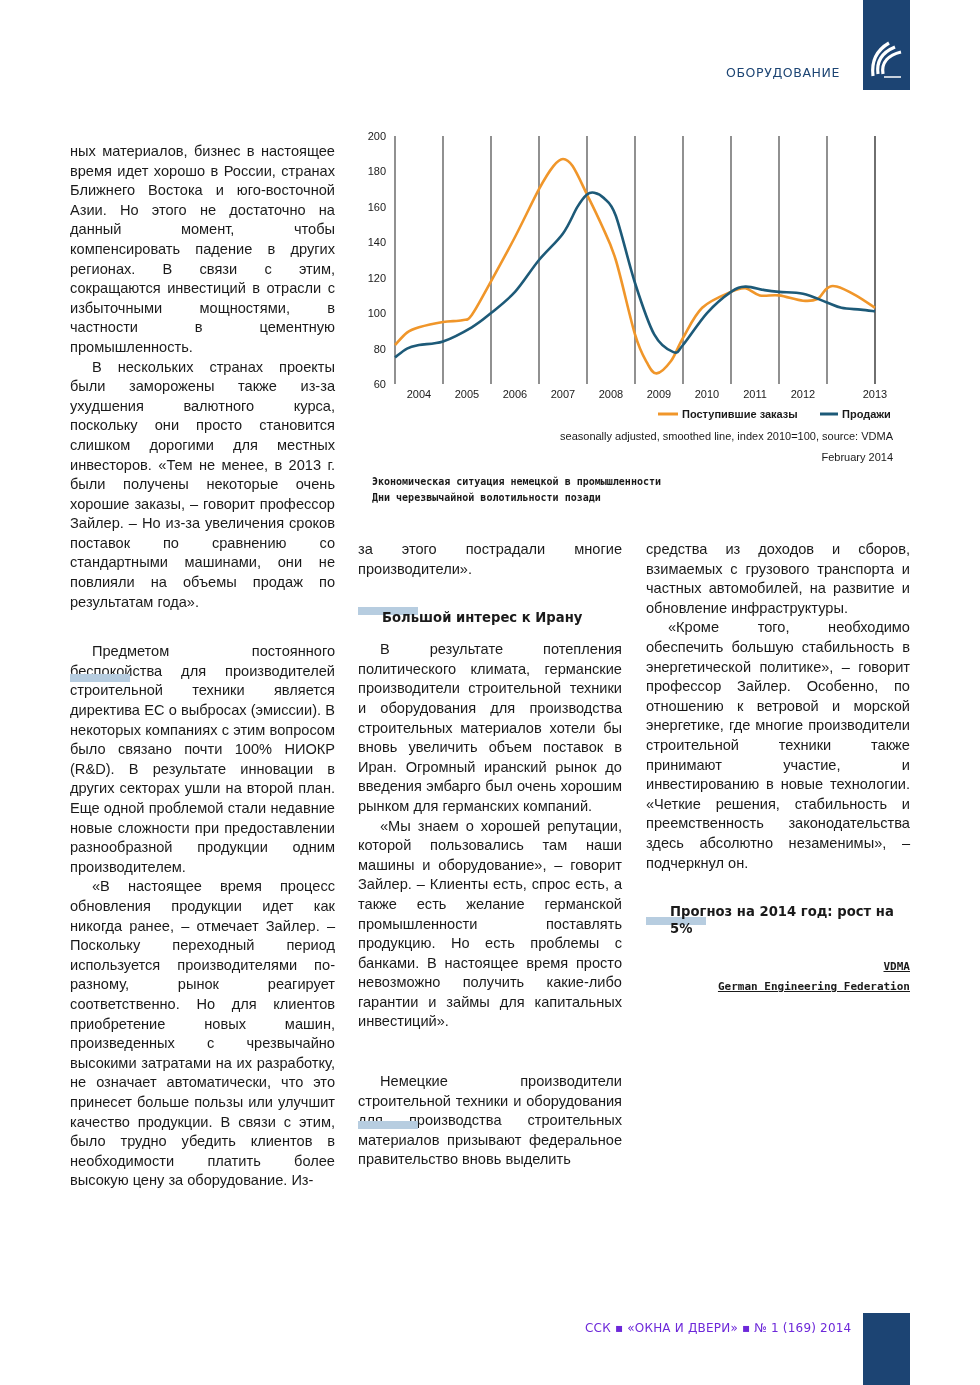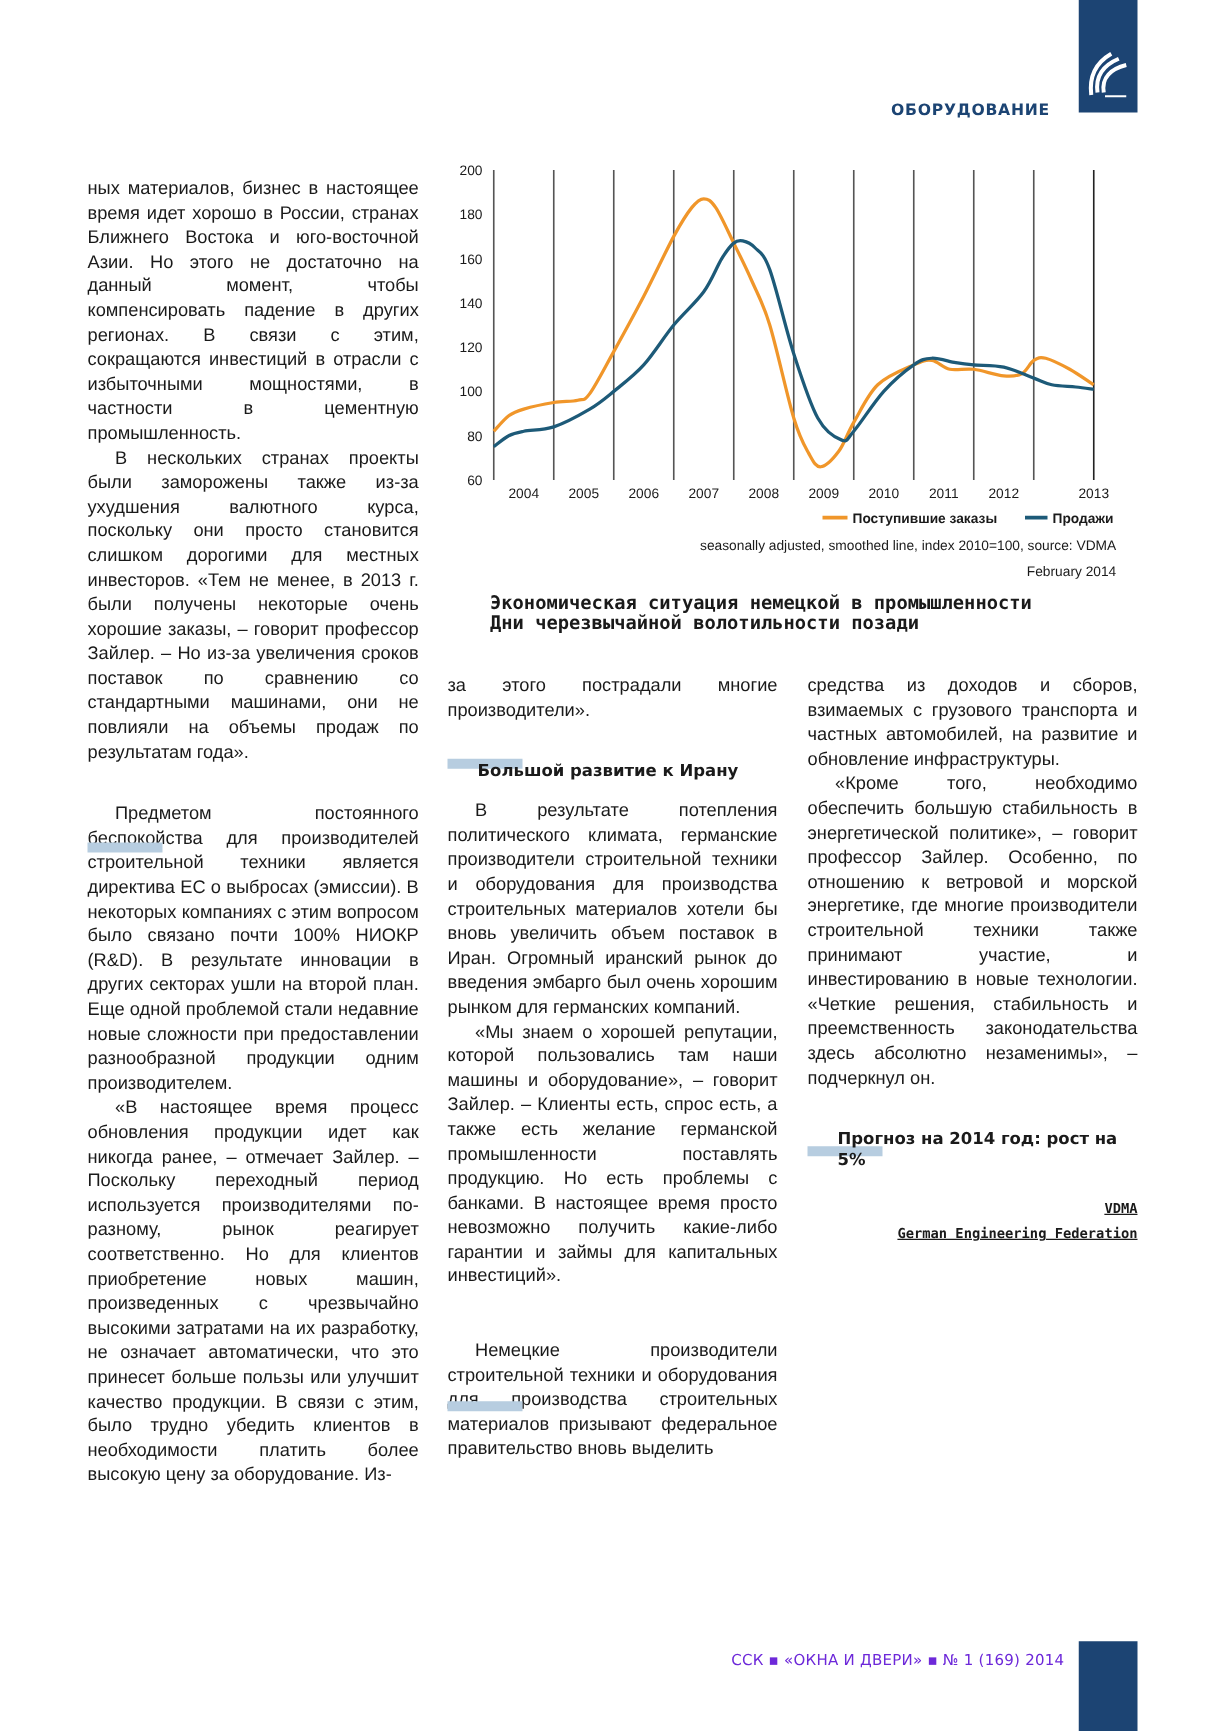--- a/index.html
+++ b/index.html
@@ -1,33 +1,33 @@
 <!DOCTYPE html>
 <html><head>
 <meta charset="utf-8">
 <style>
   html, body { margin: 0; padding: 0; background: #ffffff; }
   body { width: 980px; height: 1385px; position: relative; overflow: hidden;
          font-family: "Liberation Sans", sans-serif; color: #1a1a1a; }
   .abs { position: absolute; }
   .logo-block { left: 863px; top: 0; width: 47px; height: 90px; background: #1c4473; }
-  .section-title { left: 700px; top: 80px; width: 140px; text-align: right; font-family: "DejaVu Sans", sans-serif;
-                   font-weight: bold; font-size: 12.5px; letter-spacing: 0.6px; color: #1c4473; }
+  .section-title { left: 700px; top: 65px; width: 140px; text-align: right; font-family: "DejaVu Sans", sans-serif;
+                   font-weight: normal; font-size: 12.5px; letter-spacing: 0.6px; color: #1c4473; }
   .col { position: absolute; font-size: 14.6px; line-height: 19.6px; text-align: justify; margin-top: 12px; }
   .col p { margin: 0; text-indent: 0; }
   .col p.ind { text-indent: 22px; }
   .col1 { left: 70px; top: 130px; width: 265px; }
   .col2 { left: 358px; top: 528px; width: 264px; }
   .col3 { left: 646px; top: 528px; width: 264px; }
   .heading { position: relative; font-family: "DejaVu Sans", sans-serif; font-weight: bold; font-size: 13.2px;
              line-height: 17px; padding-left: 24px; text-align: left; margin: 34px 0 24px 0; }
   .heading .bar { position: absolute; left: 0; height: 8px; width: 60px; background: #b7cde0; z-index: 0; }
   .heading span.txt { position: relative; z-index: 1; }
   .chart-wrap { left: 360px; top: 125px; width: 545px; height: 345px; }
-  .caption { left: 392px; top: 474px; font-family: "DejaVu Sans Mono", monospace; font-weight: bold; font-size: 15px; line-height: 16px; }
+  .caption { left: 372px; top: 474px; font-family: "DejaVu Sans Mono", monospace; font-weight: bold; font-size: 10px; line-height: 16px; }
   .footer-text { left: 585px; top: 1321px; font-family: "DejaVu Sans", sans-serif; font-size: 12px; color: #6d28d9; letter-spacing: 0.2px; }
   .page-num-block { left: 863px; top: 1313px; width: 47px; height: 72px; background: #1c4473; }
   .page-num { left: 863px; top: 1262px; width: 47px; text-align: center; font-family: "DejaVu Sans", sans-serif;
               font-weight: bold; font-size: 13px; color: #ffffff; }
   .sig { text-align: right; font-family: "DejaVu Sans Mono", monospace; font-weight: bold; font-size: 11px; line-height: 20px; text-decoration: underline; }
   svg text { font-family: "Liberation Sans", sans-serif; }
 </style>
 </head>
 <body>
 
@@ -105,21 +105,21 @@
     <div class="bar" style="top:32px;"></div>
   </div>
   <p class="ind">Предметом постоянного беспокойства для производителей строительной техники является директива ЕС о выбросах (эмиссии). В некоторых компаниях с этим вопросом было связано почти 100% НИОКР (R&amp;D). В результате инновации в других секторах ушли на второй план. Еще одной проблемой стали недавние новые сложности при предоставлении разнообразной продукции одним производителем.</p>
   <p class="ind">«В настоящее время процесс обновления продукции идет как никогда ранее, – отмечает Зайлер. – Поскольку переходный период используется производителями по-разному, рынок реагирует соответственно. Но для клиентов приобретение новых машин, произведенных с чрезвычайно высокими затратами на их разработку, не означает автоматически, что это принесет больше пользы или улучшит качество продукции. В связи с этим, было трудно убедить клиентов в необходимости платить более высокую цену за оборудование. Из-</p>
 </div>
 
 <div class="col col2">
   <p>за этого пострадали многие производители».</p>
   <div class="heading" style="margin-top:30px;margin-bottom:14px;">
     <div class="bar" style="top:-2px;"></div>
-    <span class="txt">Большой развитие к Ирану</span>
+    <span class="txt">Большой интерес к Ирану</span>
   </div>
   <p class="ind">В результате потепления политического климата, германские производители строительной техники и оборудования для производства строительных материалов хотели бы вновь увеличить объем поставок в Иран. Огромный иранский рынок до введения эмбарго был очень хорошим рынком для германских компаний.</p>
   <p class="ind">«Мы знаем о хорошей репутации, которой пользовались там наши машины и оборудование», – говорит Зайлер. – Клиенты есть, спрос есть, а также есть желание германской промышленности поставлять продукцию. Но есть проблемы с банками. В настоящее время просто невозможно получить какие-либо гарантии и займы для капитальных инвестиций».</p>
   <div class="heading" style="margin-top:40px;">
     <div class="bar" style="top:49px;"></div>
   </div>
   <p class="ind">Немецкие производители строительной техники и оборудования для производства строительных материалов призывают федеральное правительство вновь выделить</p>
 </div>
 
 <div class="col col3">

